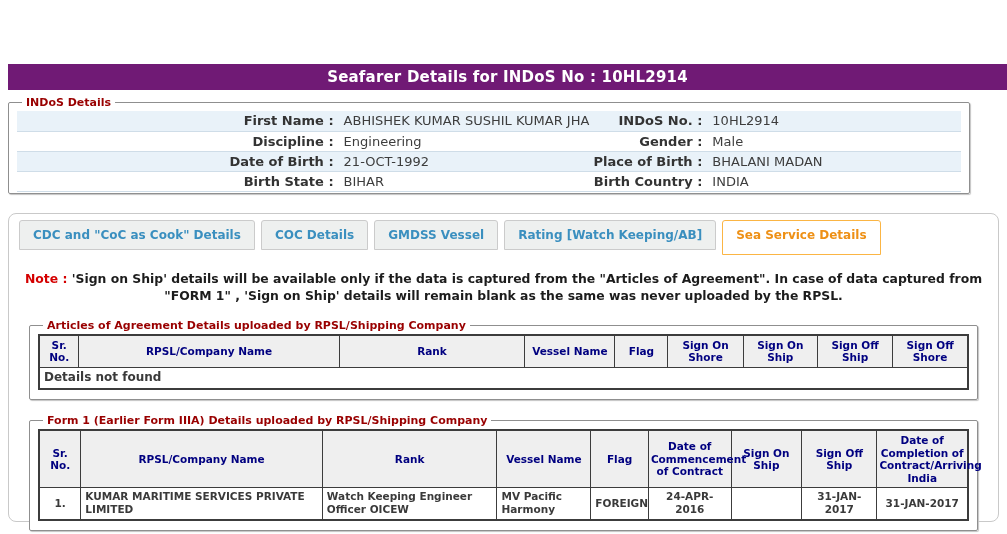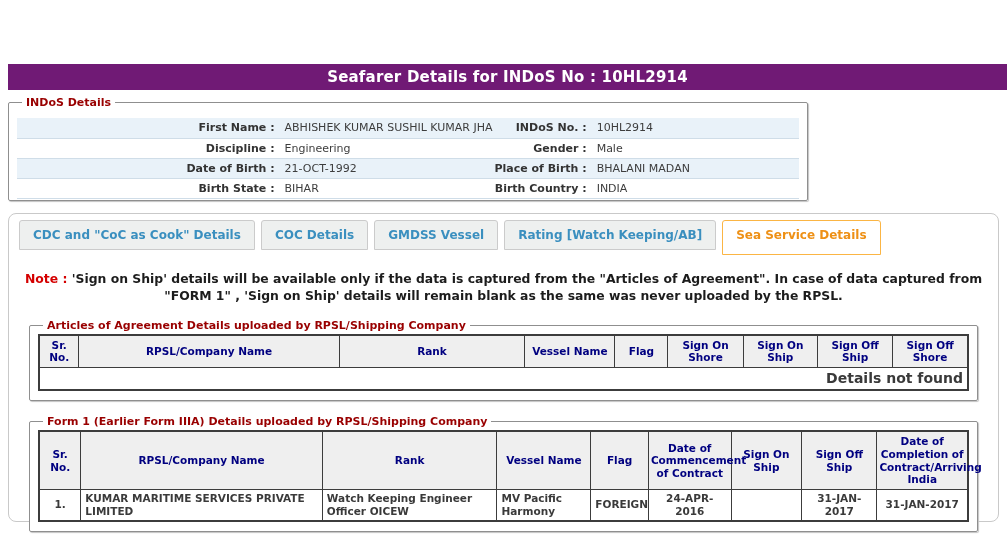--- a/index.html
+++ b/index.html
@@ -16,23 +16,23 @@
   }
   
   fieldset{
     border:1px solid #8f8f8f;border-radius:2px;background:#fff;
     box-shadow:1px 1px 1px #c4c4c4;margin:0;
   }
   legend{
     color:#990000;font-weight:bold;font-size:11px;padding:0 4px;margin-left:5px;
     white-space:nowrap;
   }
-  .fs-indos{position:absolute;top:96px;left:8px;width:800px;box-sizing:border-box;padding:2px 8px 1px;}
-  
-  .indos-table{width:100%;border-collapse:collapse;font-size:11px;margin-top:7px;}
+  .fs-indos{position:absolute;top:96px;left:8px;width:962px;box-sizing:border-box;padding:2px 8px 1px;}
+  
+  .indos-table{width:100%;border-collapse:collapse;font-size:13px;}
   .indos-table tr{height:20px;}
   .indos-table tr.alt{background:#e9f2f9;}
   .indos-table tr{border-bottom:1px solid #cfdde8;}
   .indos-table td.lbl{font-weight:bold;color:#333333;text-align:right;white-space:nowrap;padding-right:4px;}
   .indos-table td.val{color:#3d3d3d;padding-left:6px;white-space:nowrap;}
   
   .panel{
     position:absolute;top:213px;left:8px;width:991px;height:309px;
     box-sizing:border-box;border:1px solid #c9c9c9;border-radius:8px;
     padding:6px 10px 0;background:#fff;
@@ -60,21 +60,21 @@
   table.data th{
     background:#efefef;color:#000080;border:1px solid #3c3c3c;
     padding:3px 2px;font-size:10.5px;line-height:1.2;font-weight:bold;text-align:center;
   }
   table.data td{
     border:1px solid #3c3c3c;color:#3a3a3a;font-weight:bold;
     padding:2px 4px;line-height:1.25;overflow:hidden;
   }
   table.data td.ctr{text-align:center;}
   table.data tr.body-row{height:24px;}
-  .empty-row td{color:#e60000;text-align:right;font-size:14px;padding:1px;height:16px;}
+  .empty-row td{color:#e60000;text-align:left;font-size:12px;padding:1px;height:16px;}
 </style>
 </head>
 <body>
 
 <div class="titlebar">Seafarer Details for INDoS No : 10HL2914</div>
 
 <fieldset class="fs-indos">
   <legend>INDoS Details</legend>
   <table class="indos-table">
     <colgroup>

